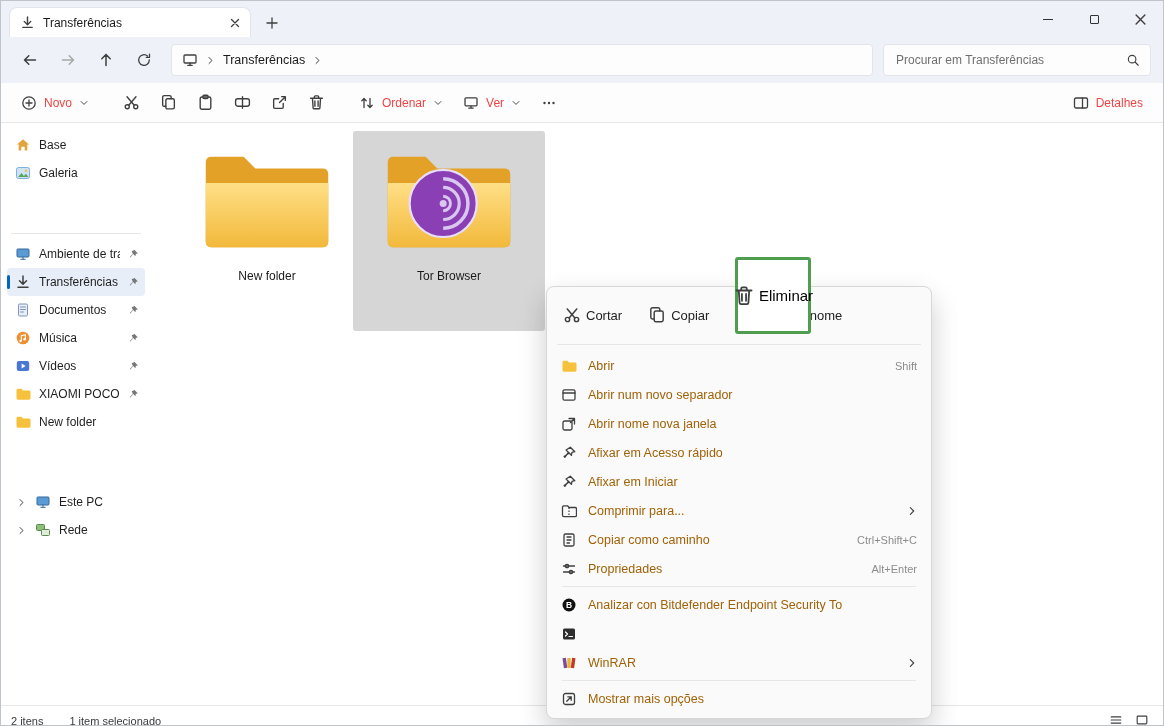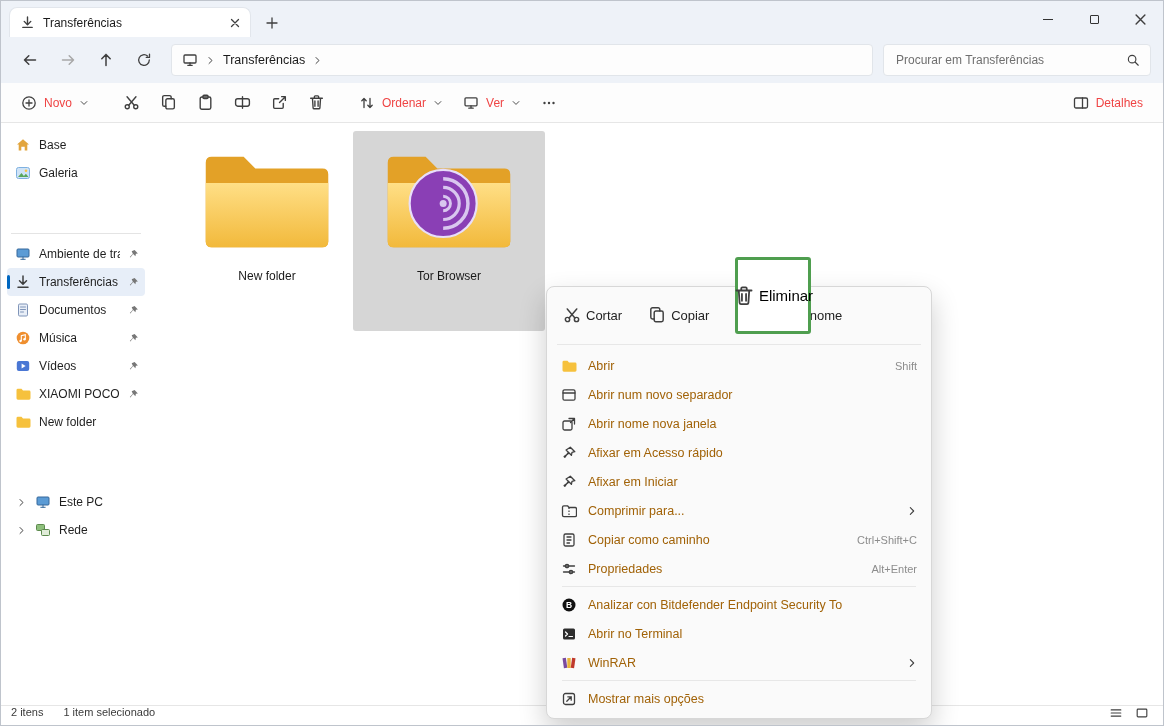--- a/index.html
+++ b/index.html
@@ -53,21 +53,21 @@
   .ctx-divider{border-top:1px solid #e7e7e7;margin:3px 10px;}
   .ctx-list{padding:3px 5px 5px 5px;}
   .ctx-item{height:29px;display:flex;align-items:center;gap:11px;padding:0 9px;border-radius:4px;}
   .ctx-label{font-size:12.5px;color:#a16207;white-space:nowrap;overflow:hidden;flex:1;}
   .ctx-short{font-size:11px;color:#8c8c8c;margin-left:auto;white-space:nowrap;}
   .ctx-chev{margin-left:auto;display:flex;}
   
   .annot{position:absolute;left:188px;top:-30px;width:76px;height:77px;background:#fff;border:3px solid #4f9e4f;border-radius:3px;display:flex;flex-direction:column;align-items:center;justify-content:center;gap:4px;z-index:6;}
   .annot-label{font-size:15px;color:#000;white-space:nowrap;}
   
-  .statusbar{height:22px;border-top:1px solid #e6e6e6;display:flex;align-items:flex-start;gap:20px;padding:0 10px;font-size:11px;color:#3a3a3a;background:#fff;}
+  .statusbar{height:22px;border-top:1px solid #e6e6e6;display:flex;align-items:flex-end;gap:26px;padding:0 10px;font-size:11px;color:#3a3a3a;background:#fff;}
   .sb-right{margin-left:auto;display:flex;gap:12px;align-items:center;padding-right:4px;}
   .st{stroke:#3f3f3f;stroke-width:1.3;fill:none;stroke-linecap:round;stroke-linejoin:round;}
   .stw{stroke:#3f3f3f;stroke-width:1.5;fill:none;stroke-linecap:round;stroke-linejoin:round;}
   svg{display:block;flex-shrink:0;}
 </style>
 </head>
 <body>
 
 <div class="win">
 
@@ -483,21 +483,20 @@
                 <text x="8" y="11" font-size="8.5" fill="#fff" text-anchor="middle" font-family="inherit" font-weight="bold">B</text>
             </svg>
             <span class="ctx-label">Analizar con Bitdefender Endpoint Security To</span>
           </div>
           <div class="ctx-item">
             <svg width="16" height="16" viewBox="0 0 16 16">
               <rect x="2" y="2.5" width="12" height="11" rx="1.5" fill="#2d2d2d"></rect>
                 <path d="M4.5 6l2 2-2 2" stroke="#fff" stroke-width="1.2" fill="none" stroke-linecap="round" stroke-linejoin="round"></path>
                 <path d="M8 10.5h3.5" stroke="#fff" stroke-width="1.2" stroke-linecap="round"></path>
             </svg>
-            <span class="ctx-label">Abrir no Terminal</span>
           </div>
           <div class="ctx-item">
             <svg width="16" height="16" viewBox="0 0 16 16">
               <rect x="2.2" y="3" width="3.4" height="10" fill="#7a4a9e" transform="rotate(-8 3.9 8)"></rect>
               <rect x="6.3" y="3" width="3.4" height="10" fill="#e8b33a"></rect>
               <rect x="10.4" y="3" width="3.4" height="10" fill="#c0392b" transform="rotate(8 12.1 8)"></rect>
             </svg>
             <span class="ctx-label">WinRAR</span>
             <span class="ctx-chev">
                 <svg width="10" height="10" viewBox="0 0 12 12">

